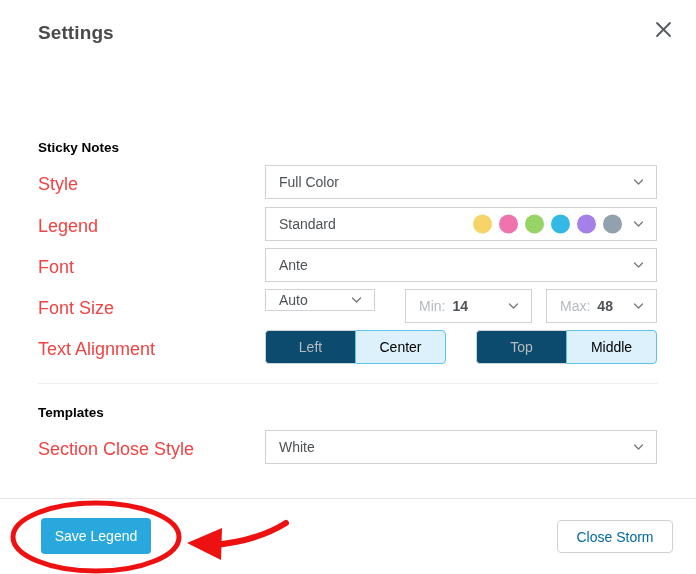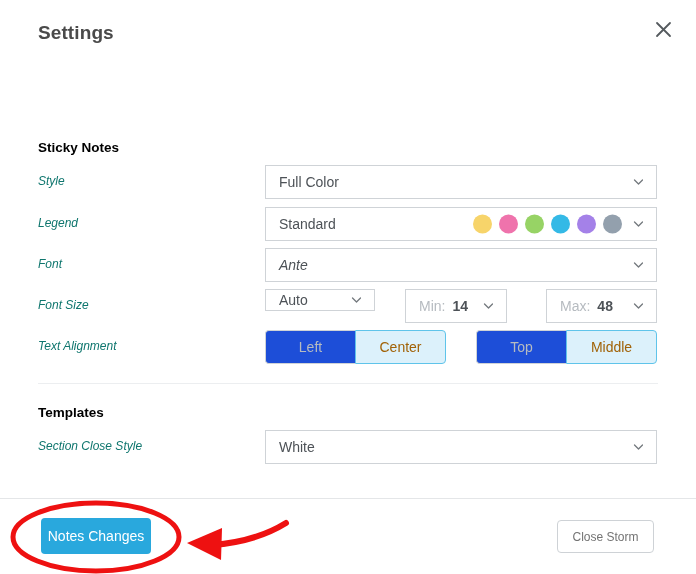--- a/index.html
+++ b/index.html
@@ -72,24 +72,23 @@
   .section-title {
     position: absolute;
     left: 38px;
     font-size: 13.5px;
     font-weight: bold;
     color: #000000;
   }
   .row-label {
     position: absolute;
     left: 38px;
-    font-size: 12px;
-    color: #0f766e;
+    font-size: 18px;
+    color: #ef4444;
     white-space: nowrap;
-    font-style: italic;
   }
 
   .divider {
     position: absolute;
     height: 1px;
     background: #eceef0;
   }
 
   
   .select {
@@ -143,36 +142,36 @@
     display: flex;
     height: 34px;
   }
   .seg-btn {
     flex: 1;
     display: flex;
     align-items: center;
     justify-content: center;
     font-size: 14px;
     border: 1px solid #cfd3d7;
-    background: #1d4ed8;
+    background: #0c4a6e;
     color: #b6bbc0;
     cursor: pointer;
     white-space: nowrap;
   }
   .seg-btn:first-child {
     border-radius: 4px 0 0 4px;
     border-right: none;
   }
   .seg-btn:last-child {
     border-radius: 0 4px 4px 0;
   }
   .seg-btn.active {
     background: #dcf1fb;
     border: 1px solid #5fc4ea;
-    color: #a16207;
+    color: #000000;
   }
 
   
   .footer-divider {
     position: absolute;
     left: 0; top: 498px;
     width: 696px; height: 1px;
     background: #e4e6e8;
   }
   .btn-primary {
@@ -184,26 +183,26 @@
     border-radius: 4px;
     color: #ffffff;
     font-size: 14px;
     font-family: "Liberation Sans", sans-serif;
     cursor: pointer;
     display: flex; align-items: center; justify-content: center;
   }
   .btn-secondary {
     position: absolute;
     left: 557px; top: 520px;
-    width: 97px; height: 33px;
+    width: 116px; height: 33px;
     background: #fff;
     border: 1px solid #ced2d6;
     border-radius: 4px;
-    color: #737373;
-    font-size: 12px;
+    color: #0369a1;
+    font-size: 14px;
     font-family: "Liberation Sans", sans-serif;
     cursor: pointer;
     display: flex; align-items: center; justify-content: center;
   }
 
   
   .annotation-layer {
     position: absolute;
     left: 0; top: 0;
     width: 696px; height: 574px;
@@ -249,39 +248,39 @@
       <span class="swatch" style="background:#93a0ad"></span>
     </span>
     <span class="chev">
       <svg width="11" height="11" viewBox="0 0 11 11" fill="none" stroke="currentColor" stroke-width="1.3" stroke-linecap="round" stroke-linejoin="round">
         <polyline points="1.5,3.5 5.5,7.5 9.5,3.5"></polyline>
       </svg>
     </span>
   </div>
 
   <div class="row-label" style="top:257px;">Font</div>
-  <div class="select" style="left:265px; top:248px; width:392px; height:34px;font-style:italic;">
+  <div class="select" style="left:265px; top:248px; width:392px; height:34px;">
     <span class="sel-text">Ante</span>
     <span class="chev">
       <svg width="11" height="11" viewBox="0 0 11 11" fill="none" stroke="currentColor" stroke-width="1.3" stroke-linecap="round" stroke-linejoin="round">
         <polyline points="1.5,3.5 5.5,7.5 9.5,3.5"></polyline>
       </svg>
     </span>
   </div>
 
   <div class="row-label" style="top:298px;">Font Size</div>
   <div class="select" style="left:265px; top:289px; width:110px; height:22px;">
     <span class="sel-text">Auto</span>
     <span class="chev">
       <svg width="11" height="11" viewBox="0 0 11 11" fill="none" stroke="currentColor" stroke-width="1.3" stroke-linecap="round" stroke-linejoin="round">
         <polyline points="1.5,3.5 5.5,7.5 9.5,3.5"></polyline>
       </svg>
     </span>
   </div>
-  <div class="select" style="left:405px; top:289px; width:102px; height:34px;">
+  <div class="select" style="left:405px; top:289px; width:127px; height:34px;">
     <span class="sel-prefix">Min:</span>
     <span class="sel-text" style="padding-left:0; font-weight:bold;">14</span>
     <span class="chev">
       <svg width="11" height="11" viewBox="0 0 11 11" fill="none" stroke="currentColor" stroke-width="1.3" stroke-linecap="round" stroke-linejoin="round">
         <polyline points="1.5,3.5 5.5,7.5 9.5,3.5"></polyline>
       </svg>
     </span>
   </div>
   <div class="select" style="left:546px; top:289px; width:111px; height:34px;">
     <span class="sel-prefix">Max:</span>
@@ -323,21 +322,21 @@
     <span class="chev">
       <svg width="11" height="11" viewBox="0 0 11 11" fill="none" stroke="currentColor" stroke-width="1.3" stroke-linecap="round" stroke-linejoin="round">
         <polyline points="1.5,3.5 5.5,7.5 9.5,3.5"></polyline>
       </svg>
     </span>
   </div>
 
   <div class="footer-divider"></div>
 
   <button class="btn-primary">
-    <span>Notes Changes</span>
+    <span>Save Legend</span>
   </button>
 
   <button class="btn-secondary">
     <span>Close Storm</span>
   </button>
 
   <svg class="annotation-layer" viewBox="0 0 696 574">
     <ellipse cx="96" cy="537" rx="83" ry="34" fill="none" stroke="#ee1111" stroke-width="5"></ellipse>
     <path d="M 286 523 C 265 536, 240 543, 212 545" fill="none" stroke="#ee1111" stroke-width="6" stroke-linecap="round"></path>
     <polygon points="187,543 222,528 221,560" fill="#ee1111"></polygon>

